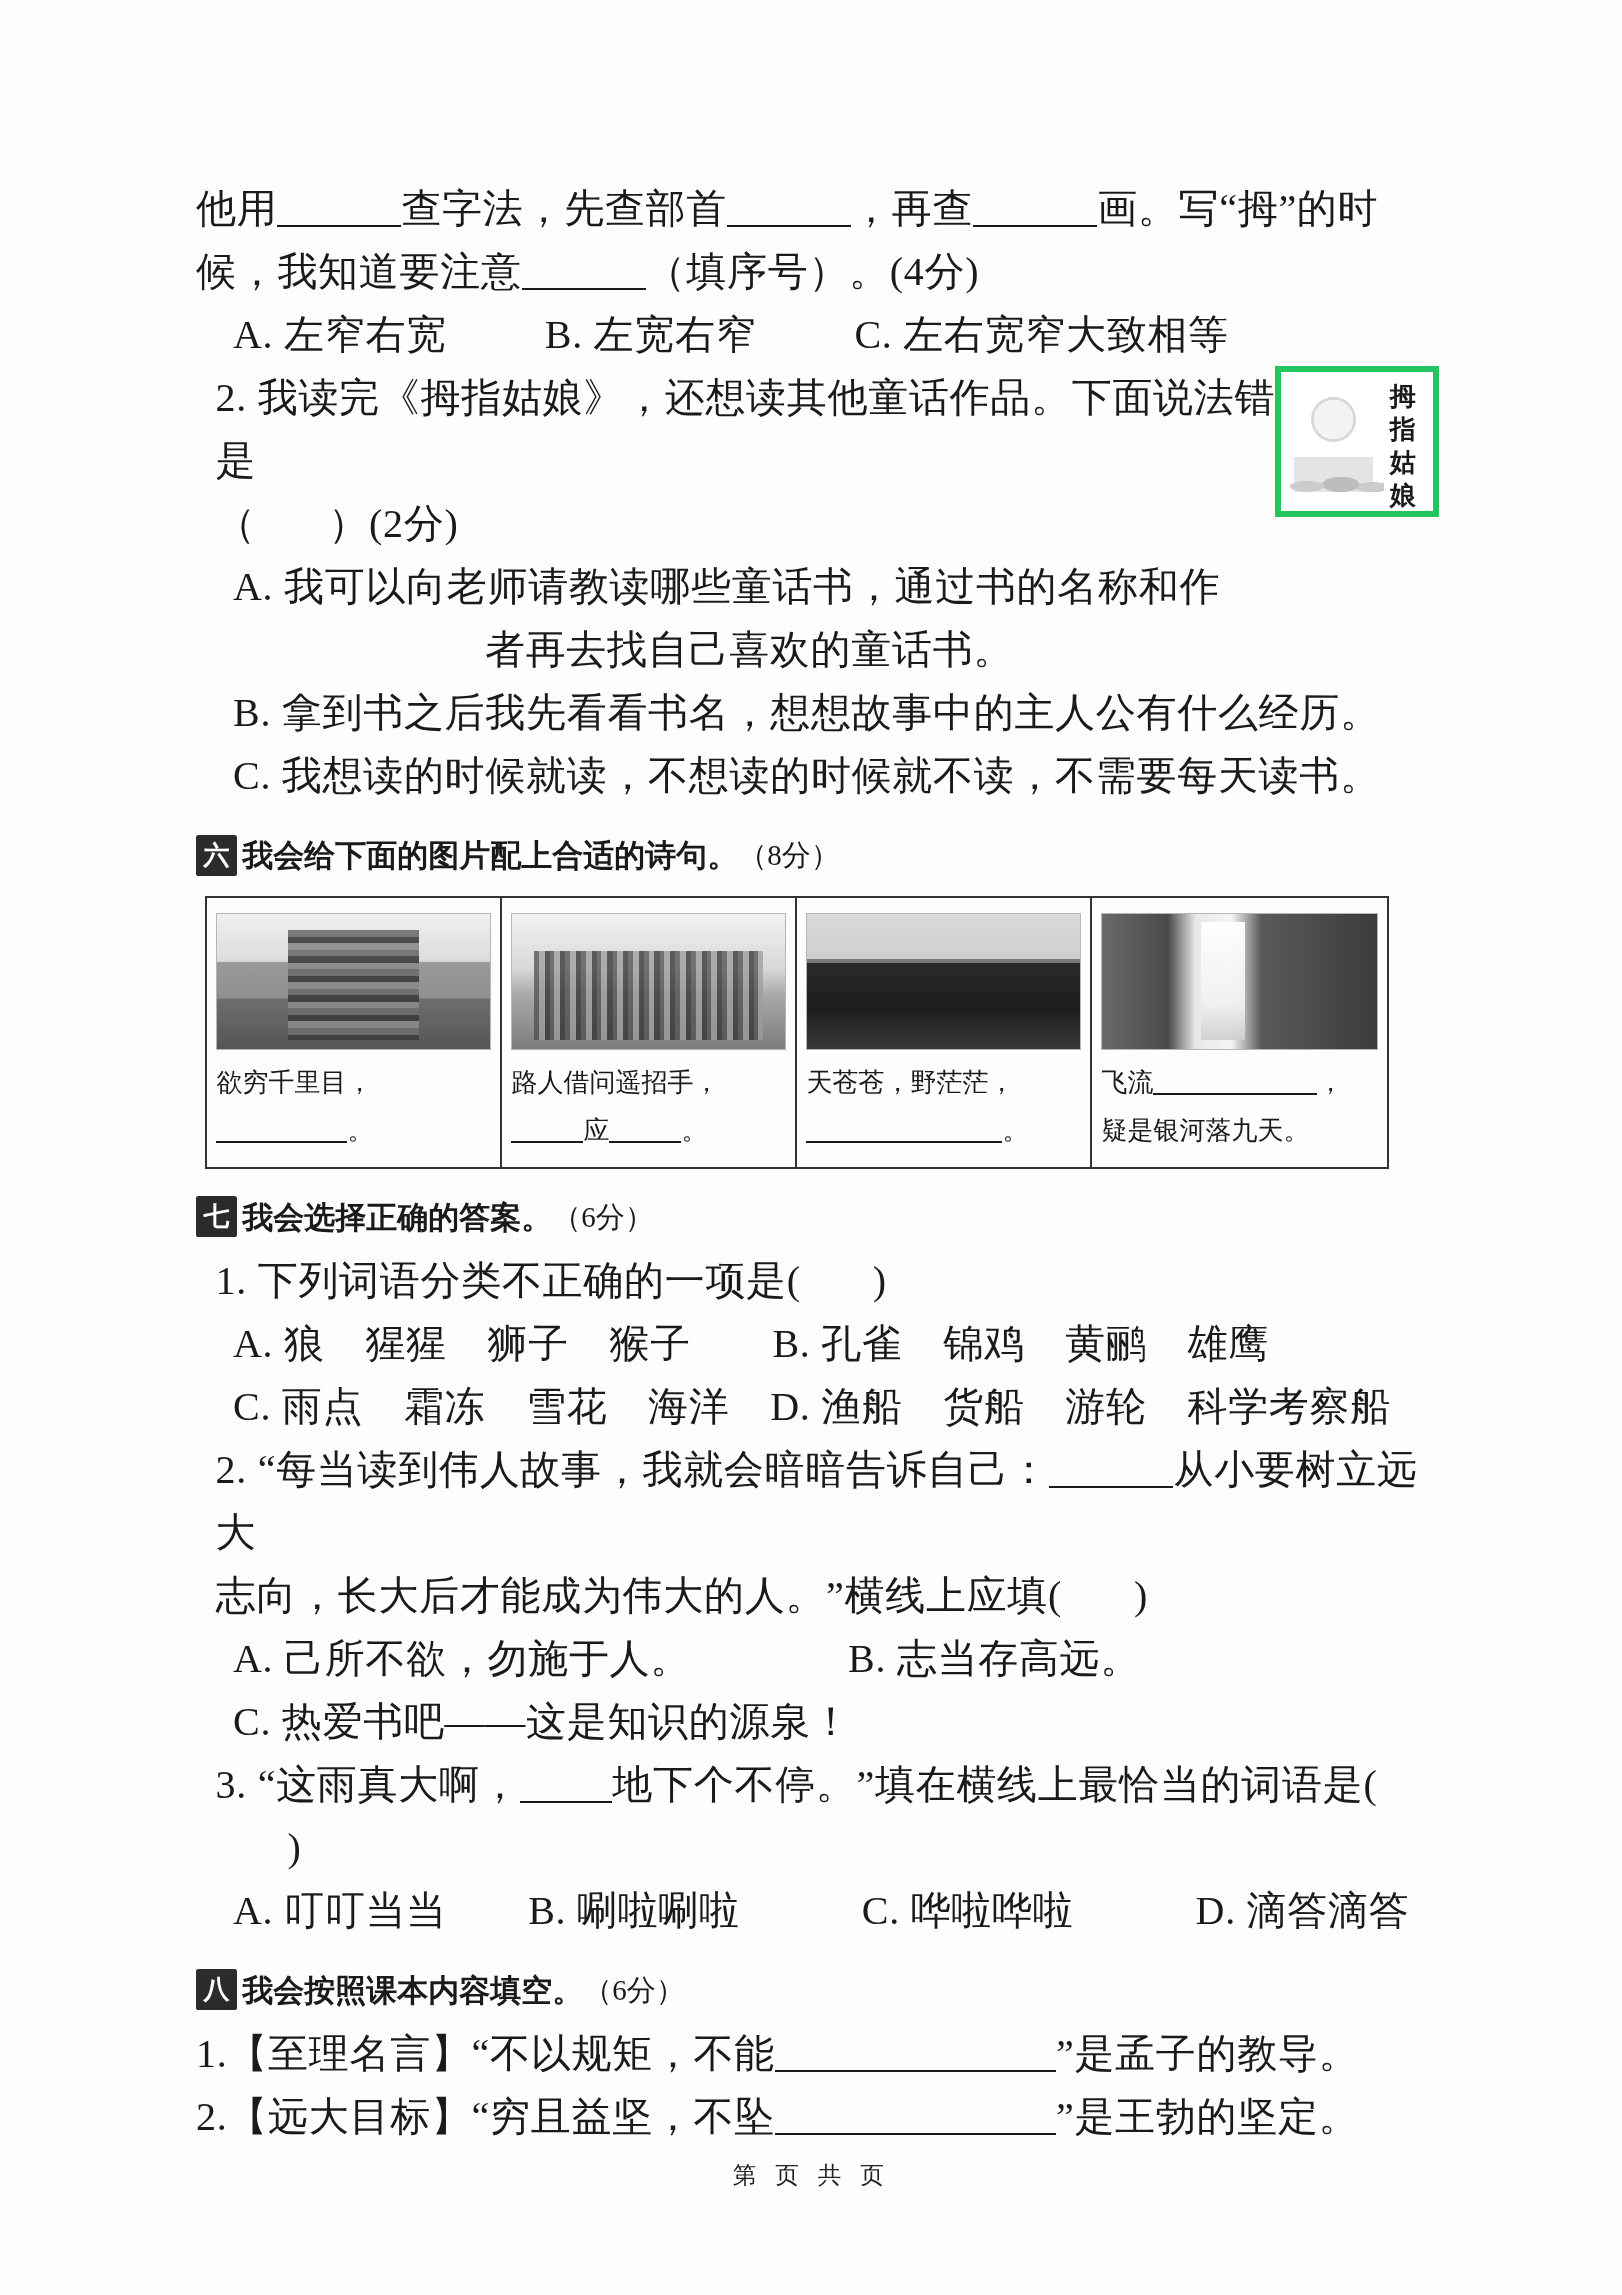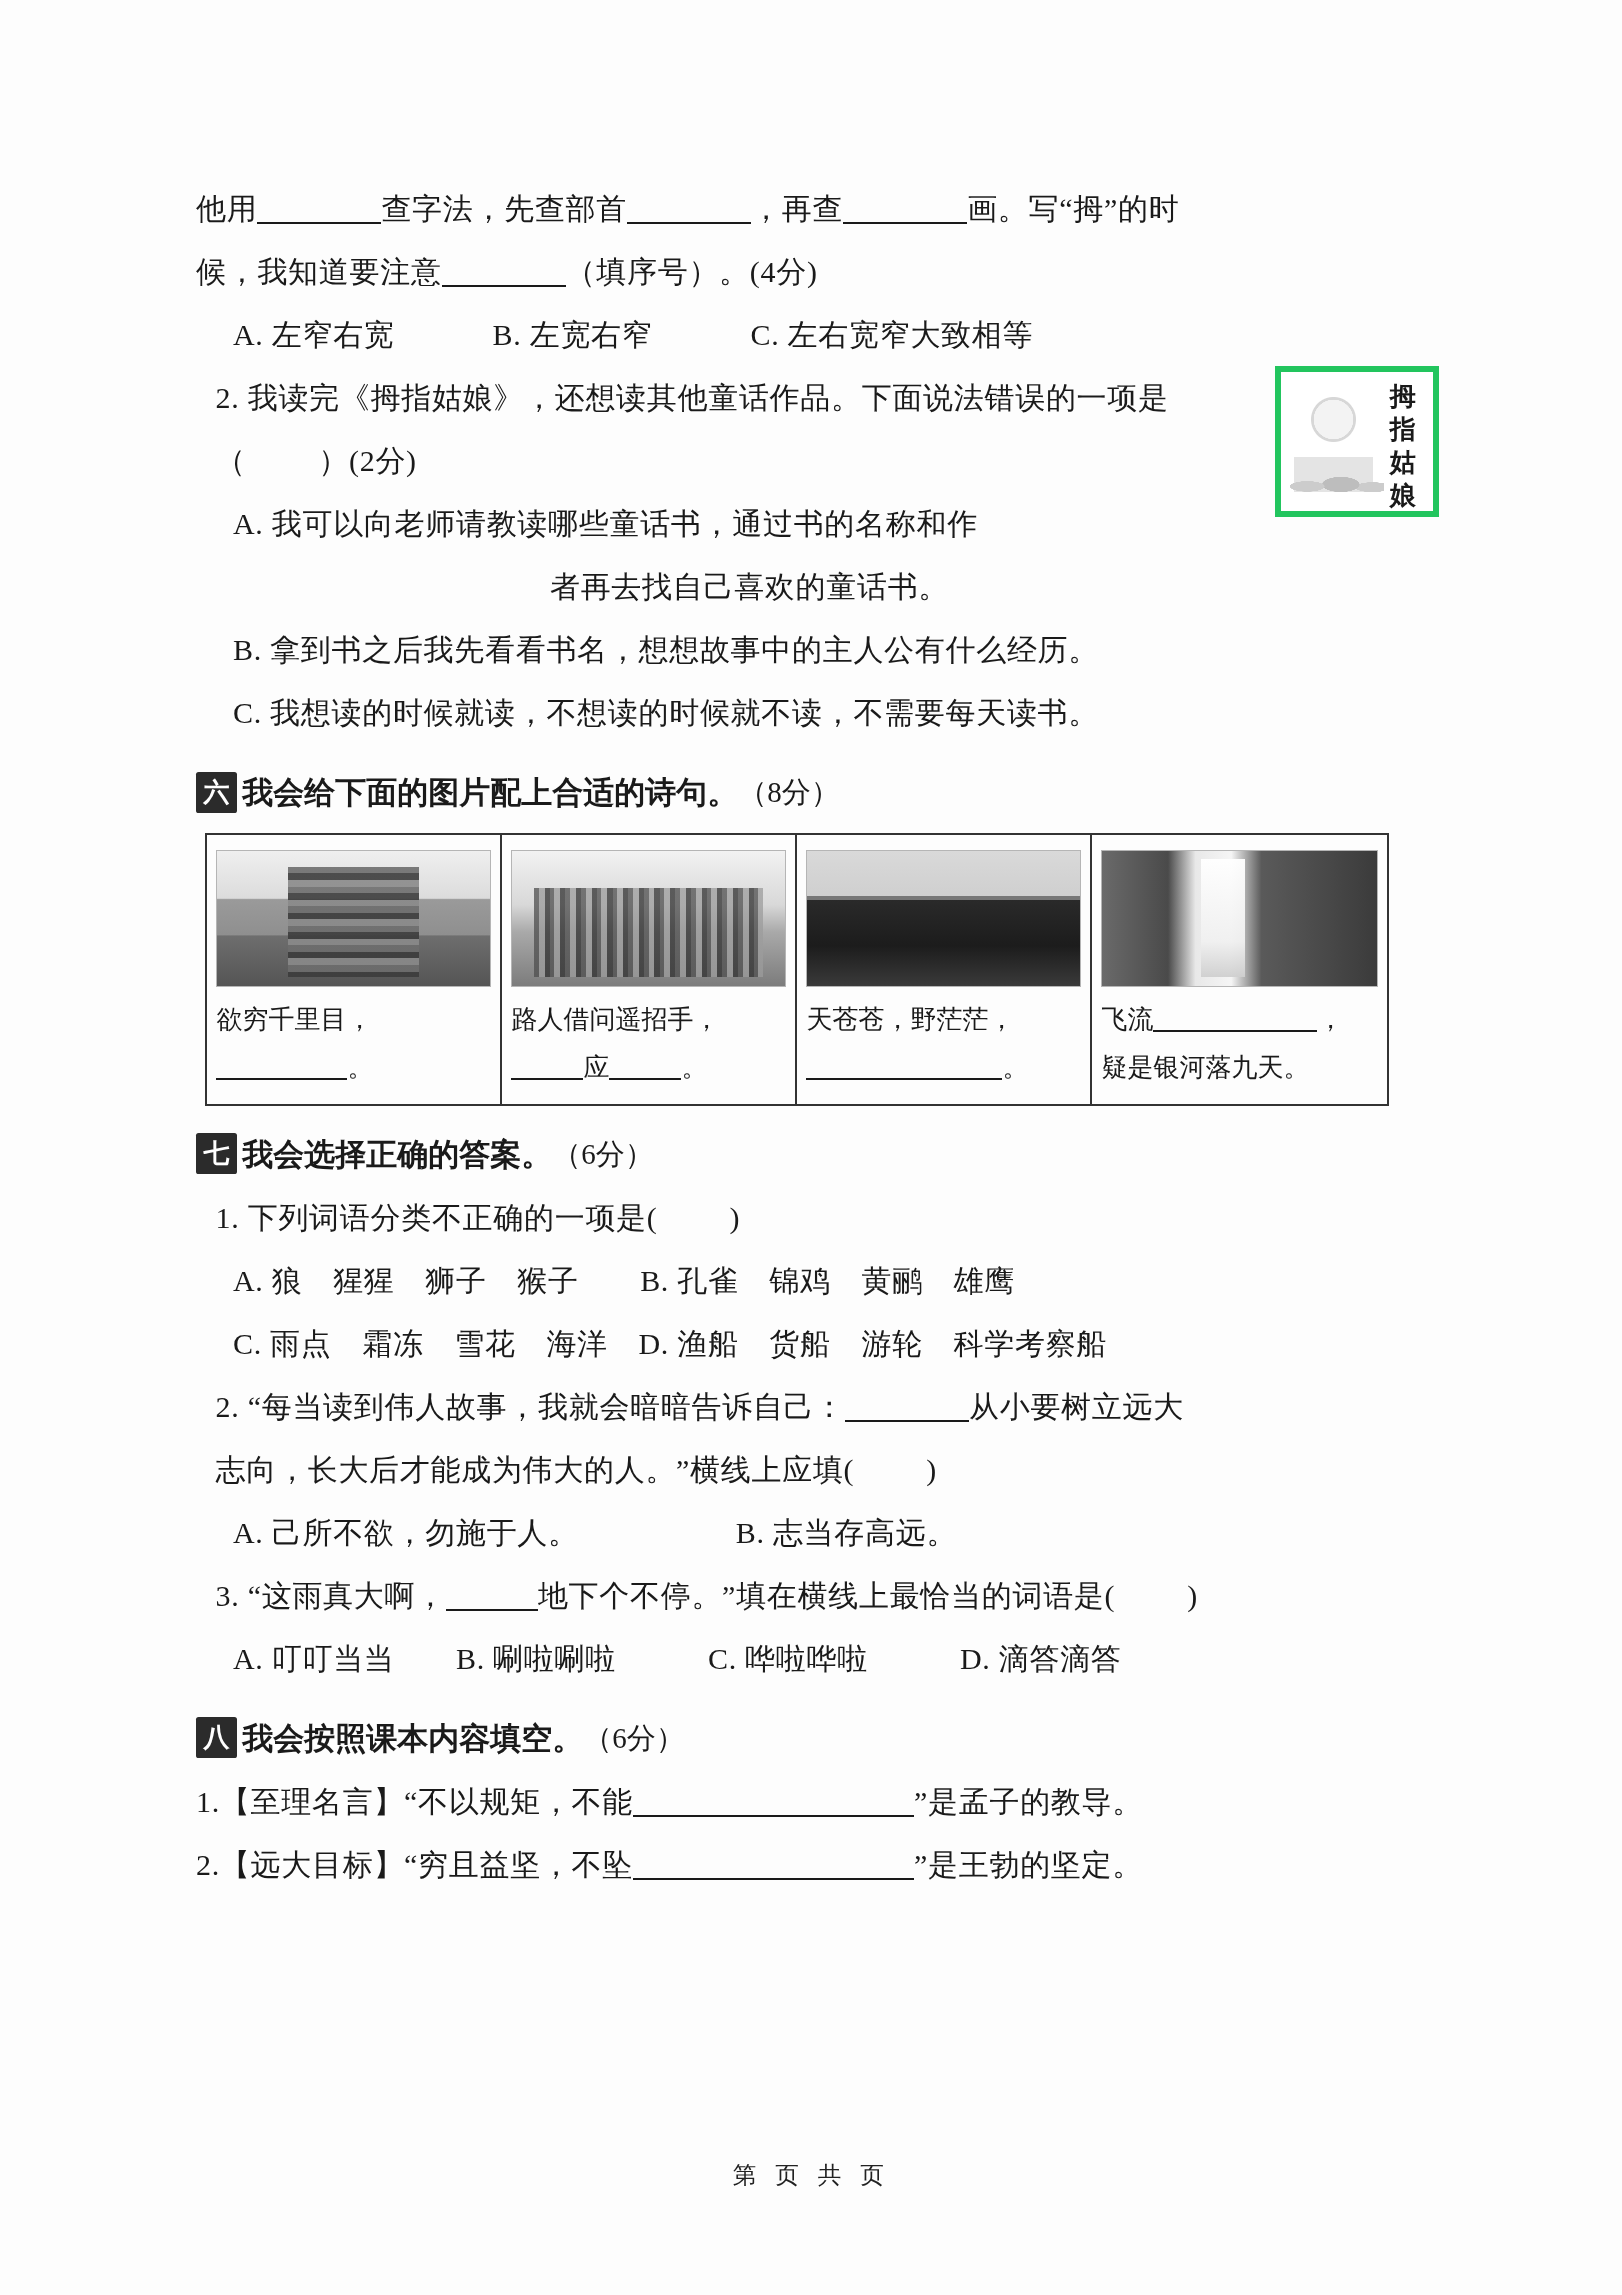--- a/index.html
+++ b/index.html
@@ -22,21 +22,21 @@
     height: 2295px;
     background: #fdfdfd;
   }
   .content {
     position: absolute;
     left: 196px;
     top: 177px;
     width: 1243px;
   }
   .line {
-    font-size: 30px;
+    font-size: 40px;
     line-height: 63px;
     letter-spacing: 0.7px;
     white-space: pre-wrap;
   }
   .indent1 { padding-left: 0px; }
   .indent2 { padding-left: 37px; }
   .indent3 { padding-left: 19.6px; }
 
   .blank {
     display: inline-block;
@@ -251,20 +251,21 @@
       <span class="sec-score">（6分）</span>
     </div>
 
     <div class="line indent3"><span>1. 下列词语分类不正确的一项是(</span><span class="paren"></span><span>)</span></div>
     <div class="line indent2">A. 狼　猩猩　狮子　猴子　　B. 孔雀　锦鸡　黄鹂　雄鹰</div>
     <div class="line indent2">C. 雨点　霜冻　雪花　海洋　D. 渔船　货船　游轮　科学考察船</div>
 
     <div class="line indent3"><span>2. “每当读到伟人故事，我就会暗暗告诉自己：</span><span class="blank b-md"></span><span>从小要树立远大</span></div>
     <div class="line indent3"><span>志向，长大后才能成为伟大的人。”横线上应填(</span><span class="paren"></span><span>)</span></div>
     <div class="line indent2"><span>A. 己所不欲，勿施于人。</span><span class="sp-lg"></span><span class="sp-md"></span><span>B. 志当存高远。</span></div>
+    <div class="line indent2">C. 热爱书吧——这是知识的源泉！</div>
 
     <div class="line indent3"><span>3. “这雨真大啊，</span><span class="blank b-sm"></span><span>地下个不停。”填在横线上最恰当的词语是(</span><span class="paren"></span><span>)</span></div>
     <div class="line indent2">A. 叮叮当当　　B. 唰啦唰啦　　　C. 哗啦哗啦　　　D. 滴答滴答</div>
 
     <div class="section-head">
       <span class="sec-num">八</span>
       <span class="sec-title">我会按照课本内容填空。</span>
       <span class="sec-score">（6分）</span>
     </div>
 

